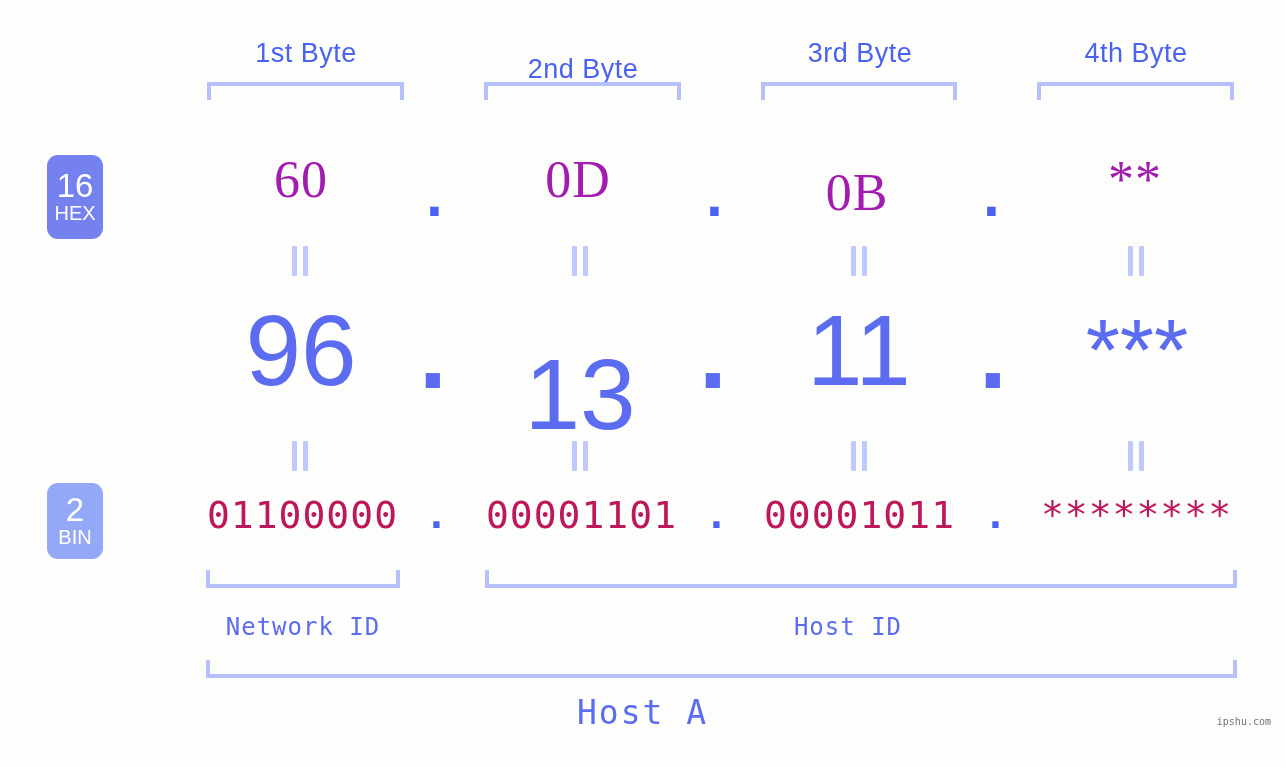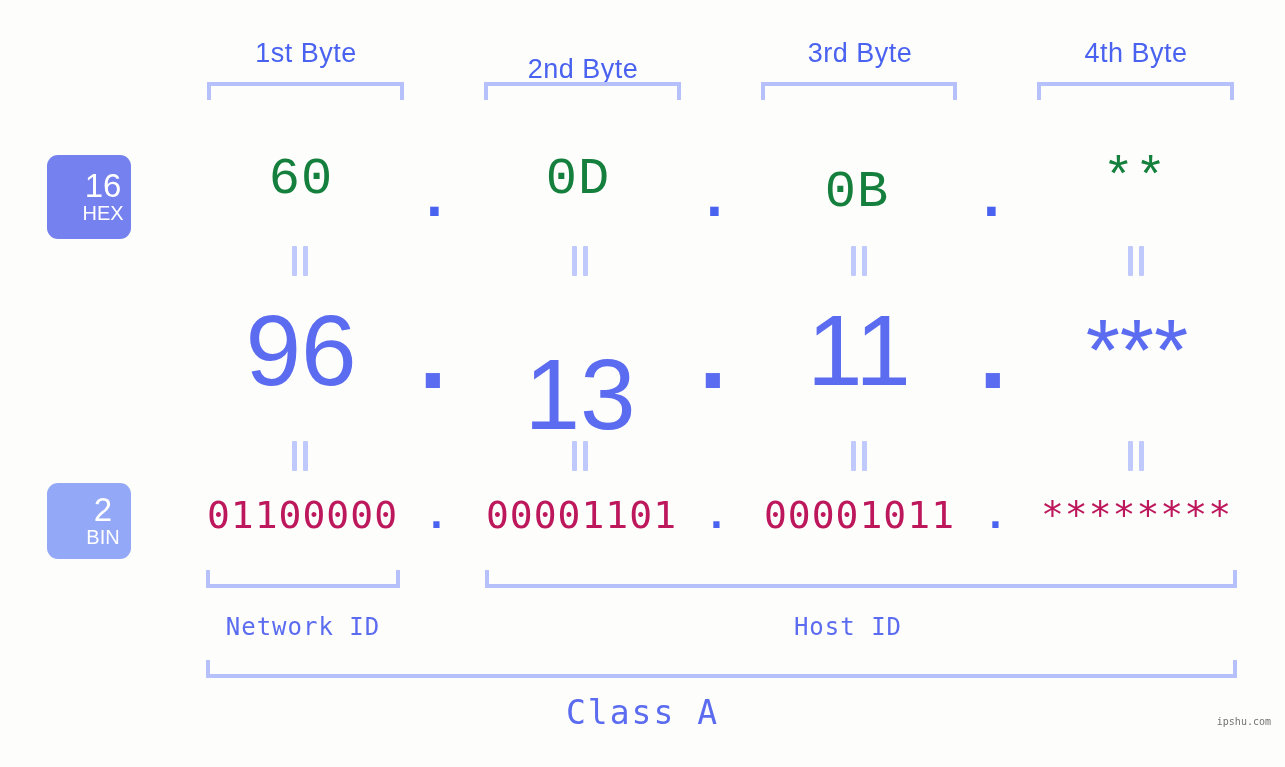--- a/index.html
+++ b/index.html
@@ -54,21 +54,20 @@
     left: 47px;
     width: 56px;
     border-radius: 11px;
     color: #ffffff;
     text-align: center;
     font-family: "Liberation Sans", sans-serif;
     display: flex;
     flex-direction: column;
     align-items: center;
     justify-content: center;
-    padding-left: 28px;
   }
   .badge .num {
     font-size: 33px;
     line-height: 33px;
     font-weight: 400;
   }
   .badge .nm {
     font-size: 20px;
     line-height: 23px;
     font-weight: 400;
@@ -86,24 +85,24 @@
   }
   .cell {
     position: absolute;
     text-align: center;
     white-space: nowrap;
   }
 
   
   #row-hex { top: 150px; }
   #row-hex .cell {
-    font-family: Liberation Mono, monospace;
+    font-family: Liberation Serif, serif;
     font-size: 52px;
     line-height: 60px;
-    color: #15803d;
+    color: #a21caf;
     letter-spacing: 1px;
   }
   #row-hex .dot {
     font-family: "DejaVu Sans Mono", monospace;
     font-size: 52px;
     line-height: 60px;
     color: #4a62f0;
     font-weight: 700;
   }
 
@@ -281,17 +280,17 @@
     <div class="cell" style="left:1035px; width:203px;">********</div>
   </div>
 
   <div class="bracket-bottom" style="left:206px; width:194px; top:570px;"></div>
   <div class="bracket-bottom" style="left:485px; width:752px; top:570px;"></div>
 
   <div class="id-label" style="left:748px; width:200px; top:612px;">Host ID</div>
   <div class="id-label" style="left:203px; width:200px; top:612px;">Network ID</div>
 
   <div class="bracket-bottom" style="left:206px; width:1031px; top:660px;"></div>
-  <div id="class-label">Class A</div>
+  <div id="class-label">Host A</div>
 
   <div id="watermark">ipshu.com</div>
 
 </div>
 
 </body></html>

